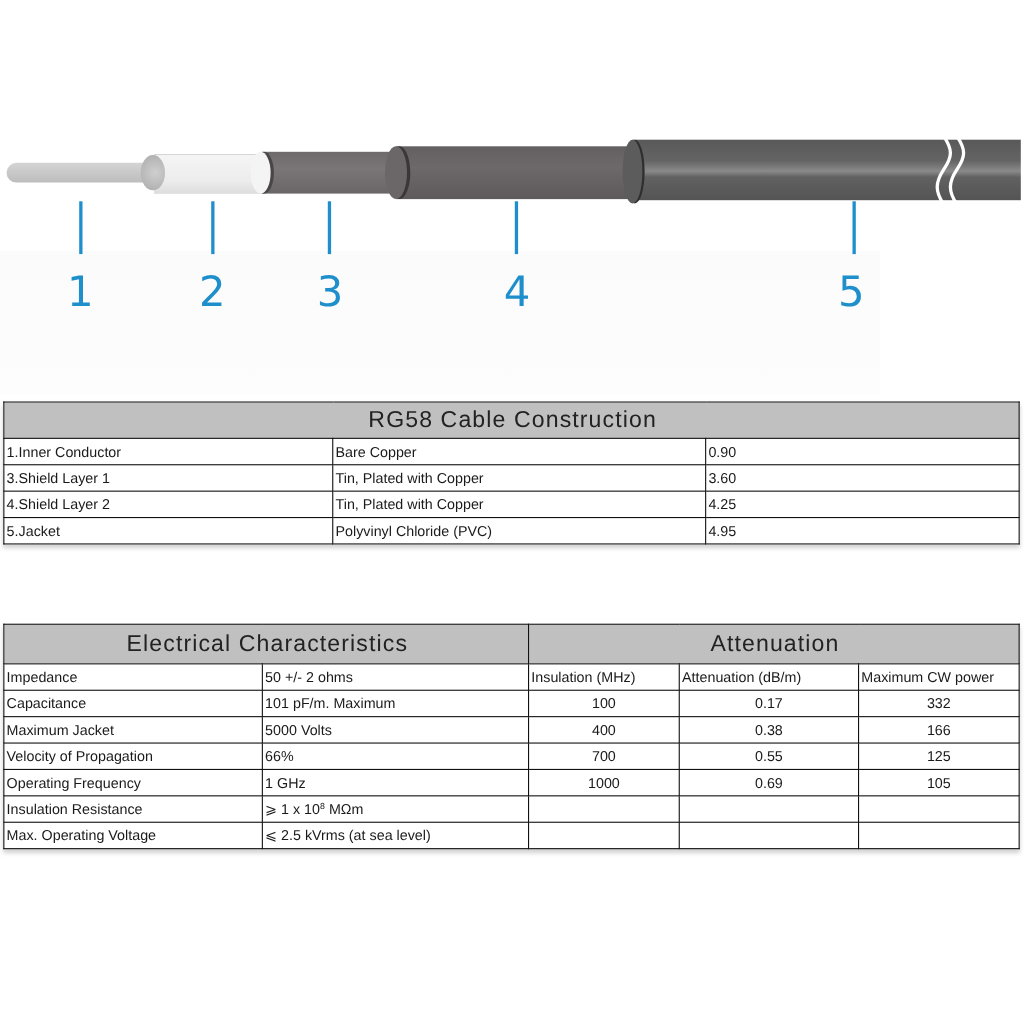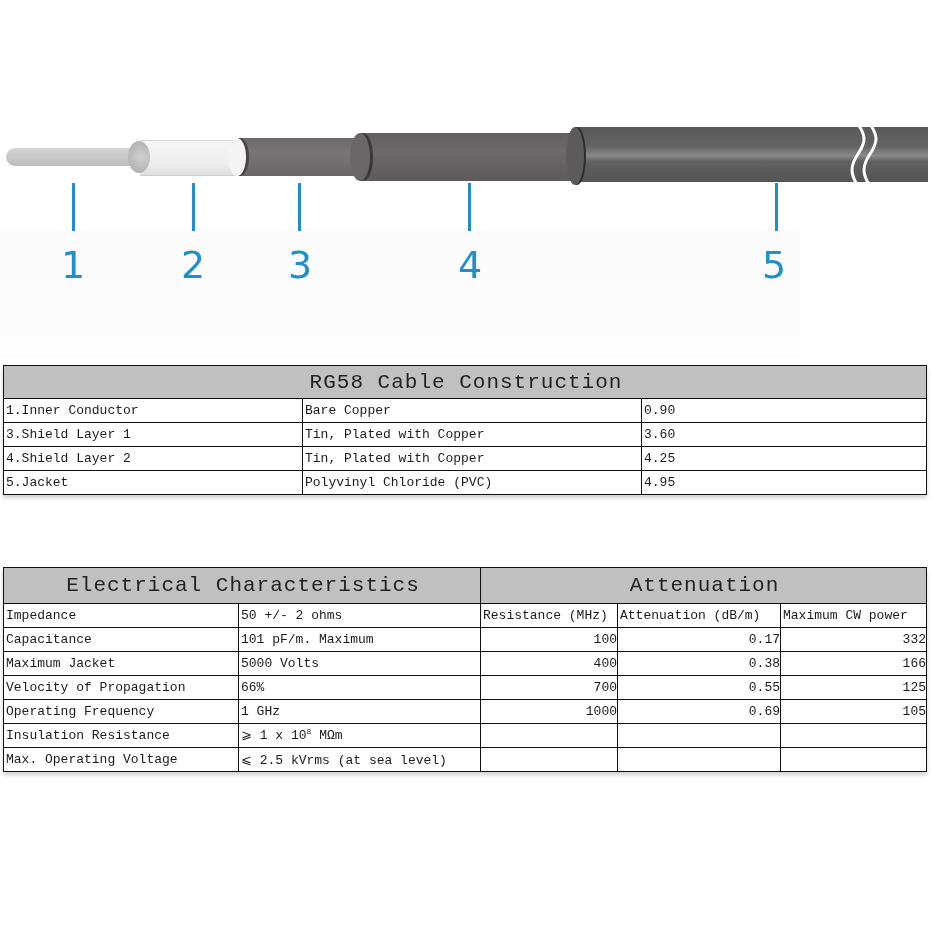--- a/index.html
+++ b/index.html
@@ -29,26 +29,26 @@
   .jacket-end { left: 566px; top: 127px; width: 18px; height: 58px; border-radius: 50%;
     background: #5c5c5c; box-shadow: 2px 0 0 #2e2e2e; }
   .jacket { left: 575px; top: 127px; width: 353px; height: 55px;
     background: linear-gradient(#595959, #646464 35%, #8a8a8a 52%, #616161 62%, #545454); }
   .break { left: 846px; top: 124px; width: 36px; height: 62px; }
   .leader { position: absolute; width: 3px; height: 48px; top: 183px; background: #1f8fcc; }
   .num { position: absolute; top: 242px; width: 40px; text-align: center;
     font-family: "DejaVu Sans", "Liberation Sans", sans-serif; font-size: 38px; color: #1f8fcc; line-height: 46px; }
 
   table { position: absolute; border-collapse: collapse; table-layout: fixed;
-    font-family: Liberation Mono, monospace; color: #1a1a1a;
+    font-family: Liberation Sans, sans-serif; color: #1a1a1a;
     box-shadow: 0 3px 4px rgba(0,0,0,0.18); }
   td, th { border: 1px solid #111; padding: 0 0 0 2px; height: 23px; font-size: 13px; font-weight: normal;
     white-space: nowrap; overflow: hidden; text-align: left; letter-spacing: 0; }
   th.title { background: #c0c0c0; font-size: 21px; text-align: center; height: 32px; letter-spacing: 1px; color: #222; }
-  td.c { text-align: right; padding: 0; }
+  td.c { text-align: center; padding: 0; }
   #construction { left: 3px; top: 365px; width: 923px; }
   #electrical { left: 3px; top: 567px; width: 923px; }
   #electrical th.title { height: 35px; }
   sup { font-size: 8px; }
 </style>
 </head>
 <body>
 
 <div class="diagram">
   <div class="diagram-bg"></div>
@@ -121,21 +121,21 @@
       <col style="width:146px">
   </colgroup>
   <tbody>
       <tr>
     <th class="title" colspan="2">Electrical Characteristics</th>
     <th class="title" colspan="3">Attenuation</th>
   </tr>
   <tr>
     <td>Impedance</td>
     <td>50 +/- 2 ohms</td>
-    <td>Resistance (MHz)</td>
+    <td>Insulation (MHz)</td>
     <td>Attenuation (dB/m)</td>
     <td>Maximum CW power</td>
   </tr>
   <tr>
     <td>Capacitance</td>
     <td>101 pF/m. Maximum</td>
     <td class="c">100</td>
     <td class="c">0.17</td>
     <td class="c">332</td>
   </tr>

